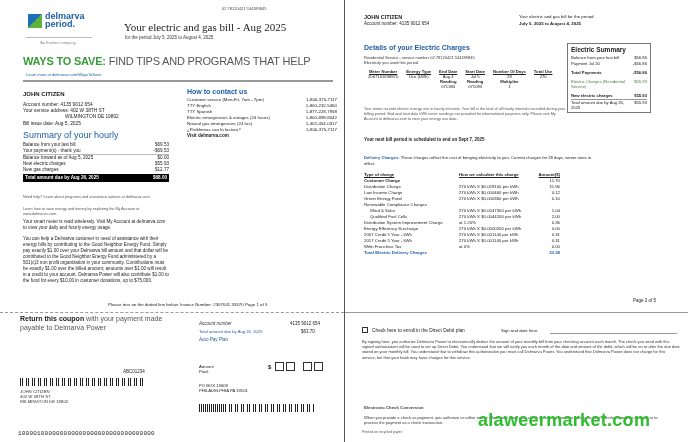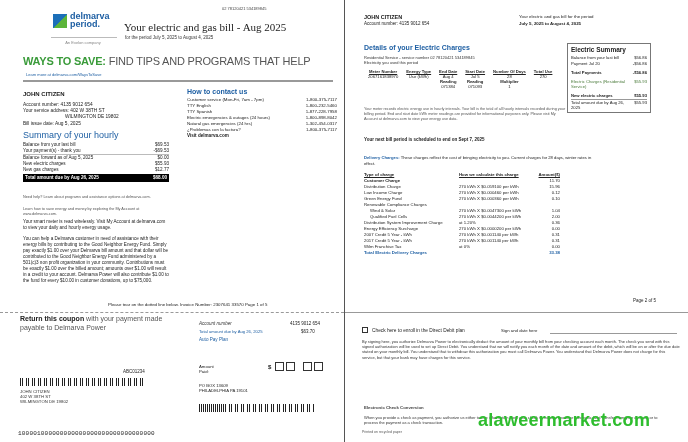--- a/index.html
+++ b/index.html
@@ -4,21 +4,21 @@
 <style>
   * { box-sizing: border-box; margin: 0; padding: 0; }
   html, body { width: 688px; height: 442px; overflow: hidden; background: #fff; }
   body { font-family: "Liberation Sans", sans-serif; color: #222; font-size: 5px; position: relative; }
   .abs { position: absolute; }
   .vline { position: absolute; left: 344px; top: 0; width: 1px; height: 442px; background: #555; }
   .hline-r { position: absolute; left: 345px; top: 312px; width: 343px; height: 1px; background: #999; }
   .tearline { position: absolute; left: 0; top: 312px; width: 344px; border-top: 1px dashed #999; }
 
   
-  .logo { left: 49px; top: 10px; width: 68px; height: 38px; }
+  .logo { left: 24px; top: 10px; width: 68px; height: 38px; }
   .logo-mark { position: absolute; left: 4px; top: 4px; width: 14px; height: 14px; background: linear-gradient(135deg, #1c6fb8 50%, #5cb43a 50%); }
   .logo-text { position: absolute; left: 21px; top: 2px; font-weight: bold; font-size: 9px; line-height: 8px; color: #1e5fa3; }
   .logo-line { position: absolute; left: 2px; top: 27px; width: 66px; height: 1px; background: #bbb; }
   .logo-sub { position: absolute; left: 0; width: 68px; text-align: center; top: 30px; font-size: 4px; color: #888; }
 
   .barcode-id { left: 222px; top: 6px; font-size: 4px; color: #444; }
   .bill-title { left: 124px; top: 21px; font-size: 11px; color: #222; font-family: Liberation Serif, serif; }
   .bill-period { left: 125px; top: 35px; font-size: 4.5px; color: #333; }
 
   .ways { left: 23px; top: 55px; font-size: 11px; letter-spacing: -0.2px; font-family: "Liberation Sans Narrow", "Liberation Sans", sans-serif; }

